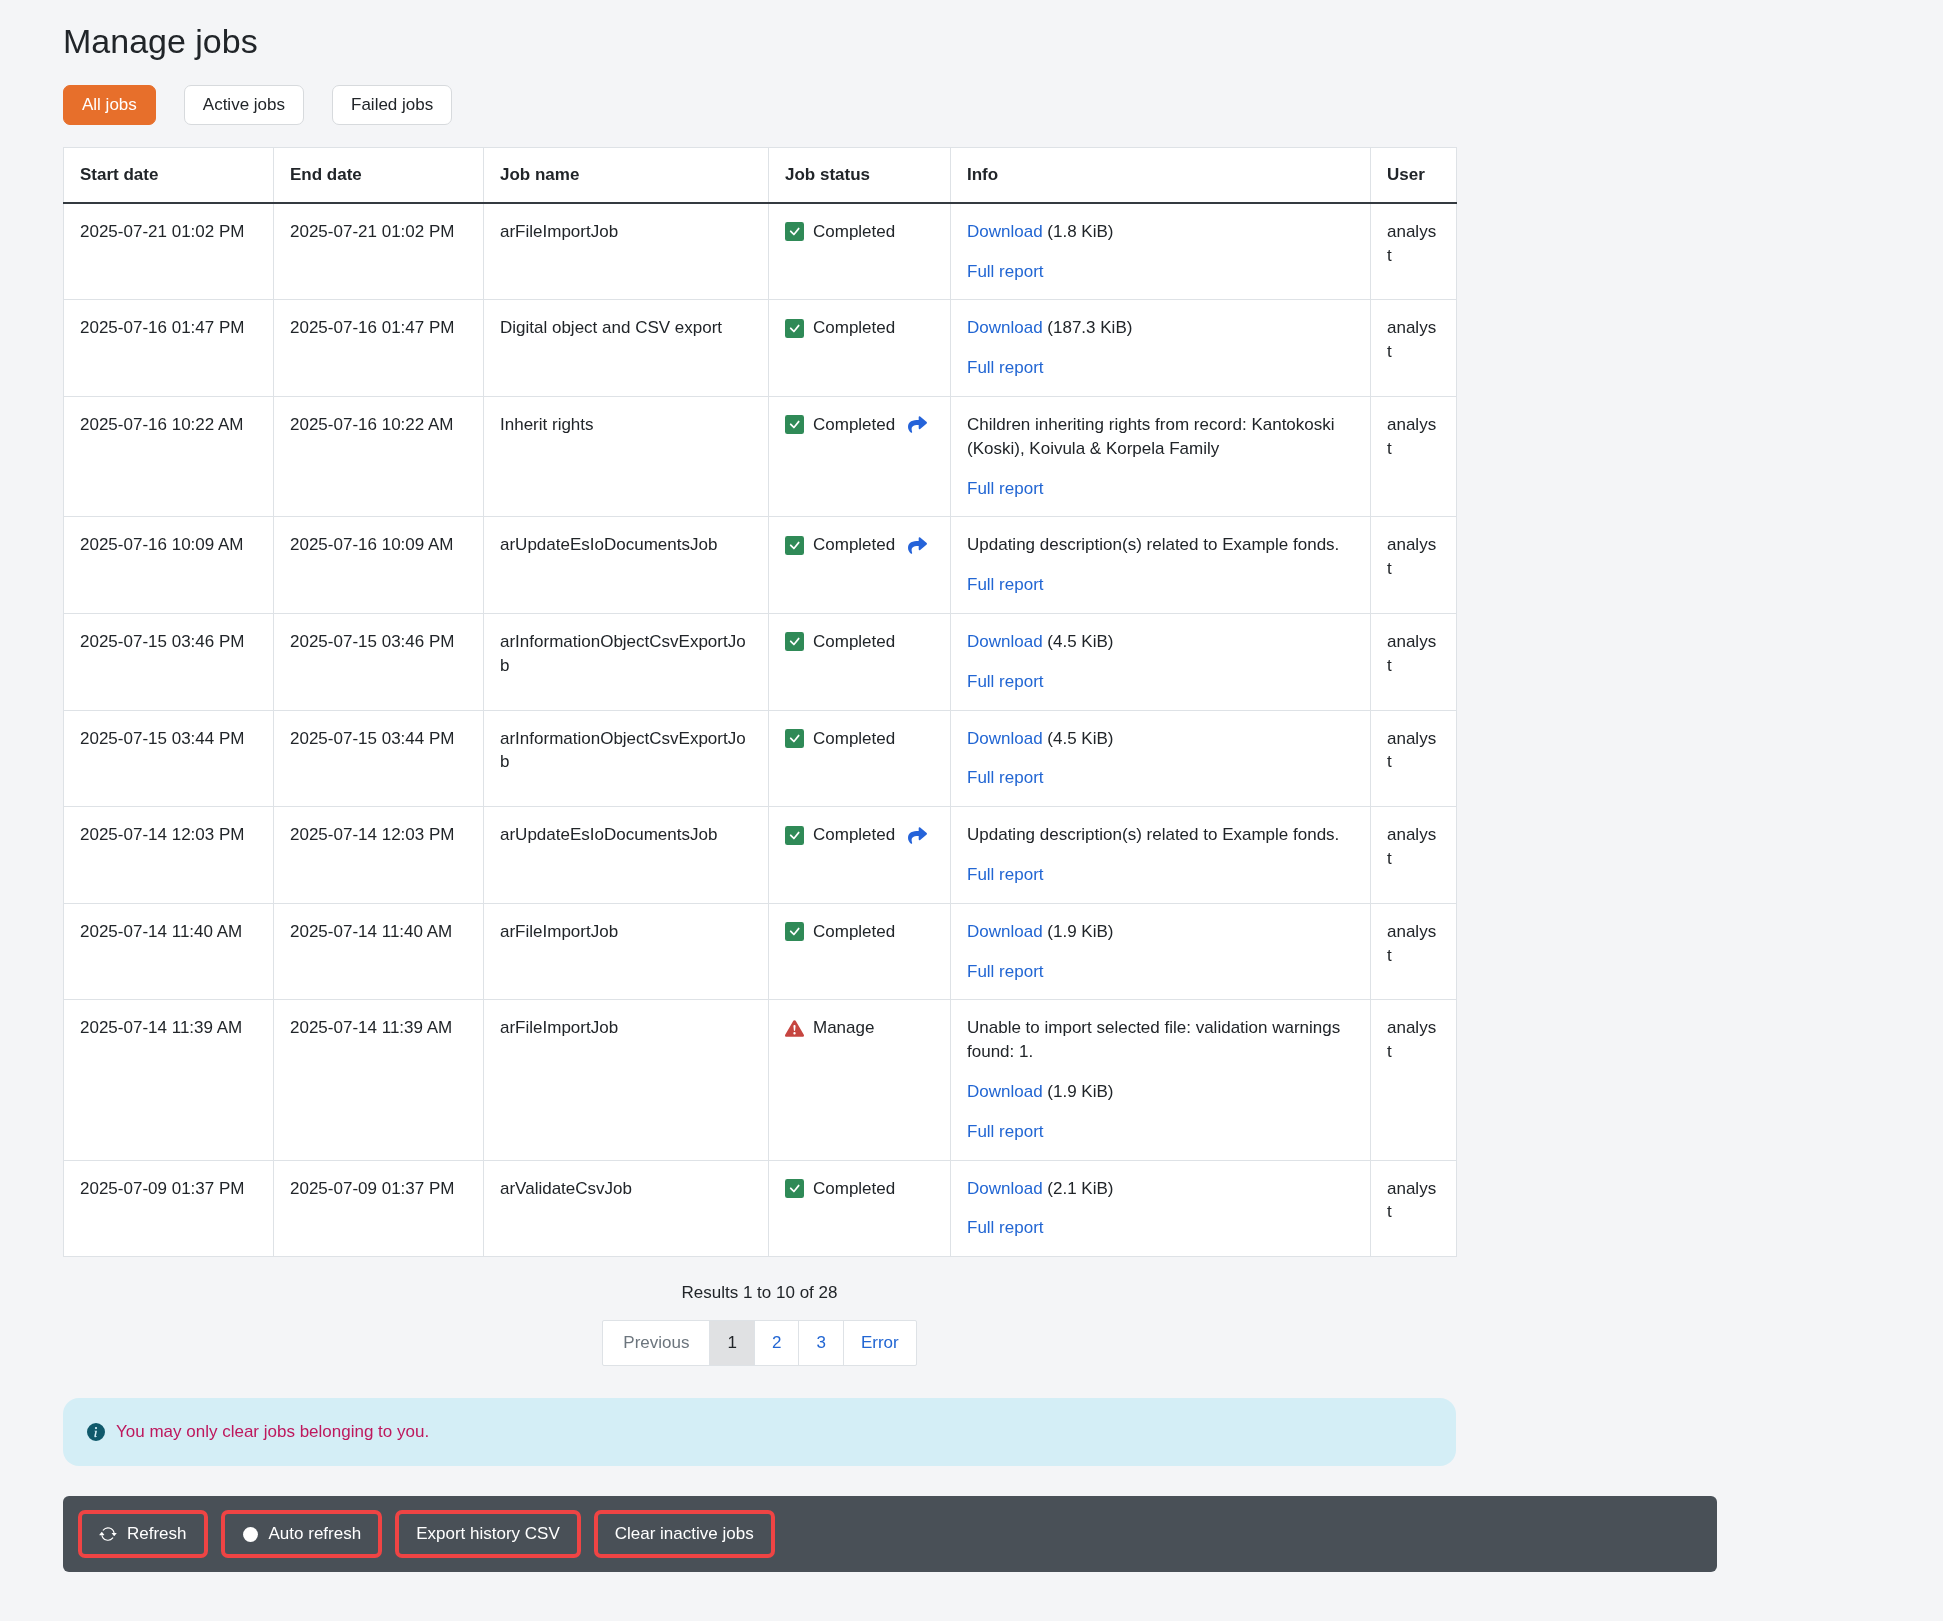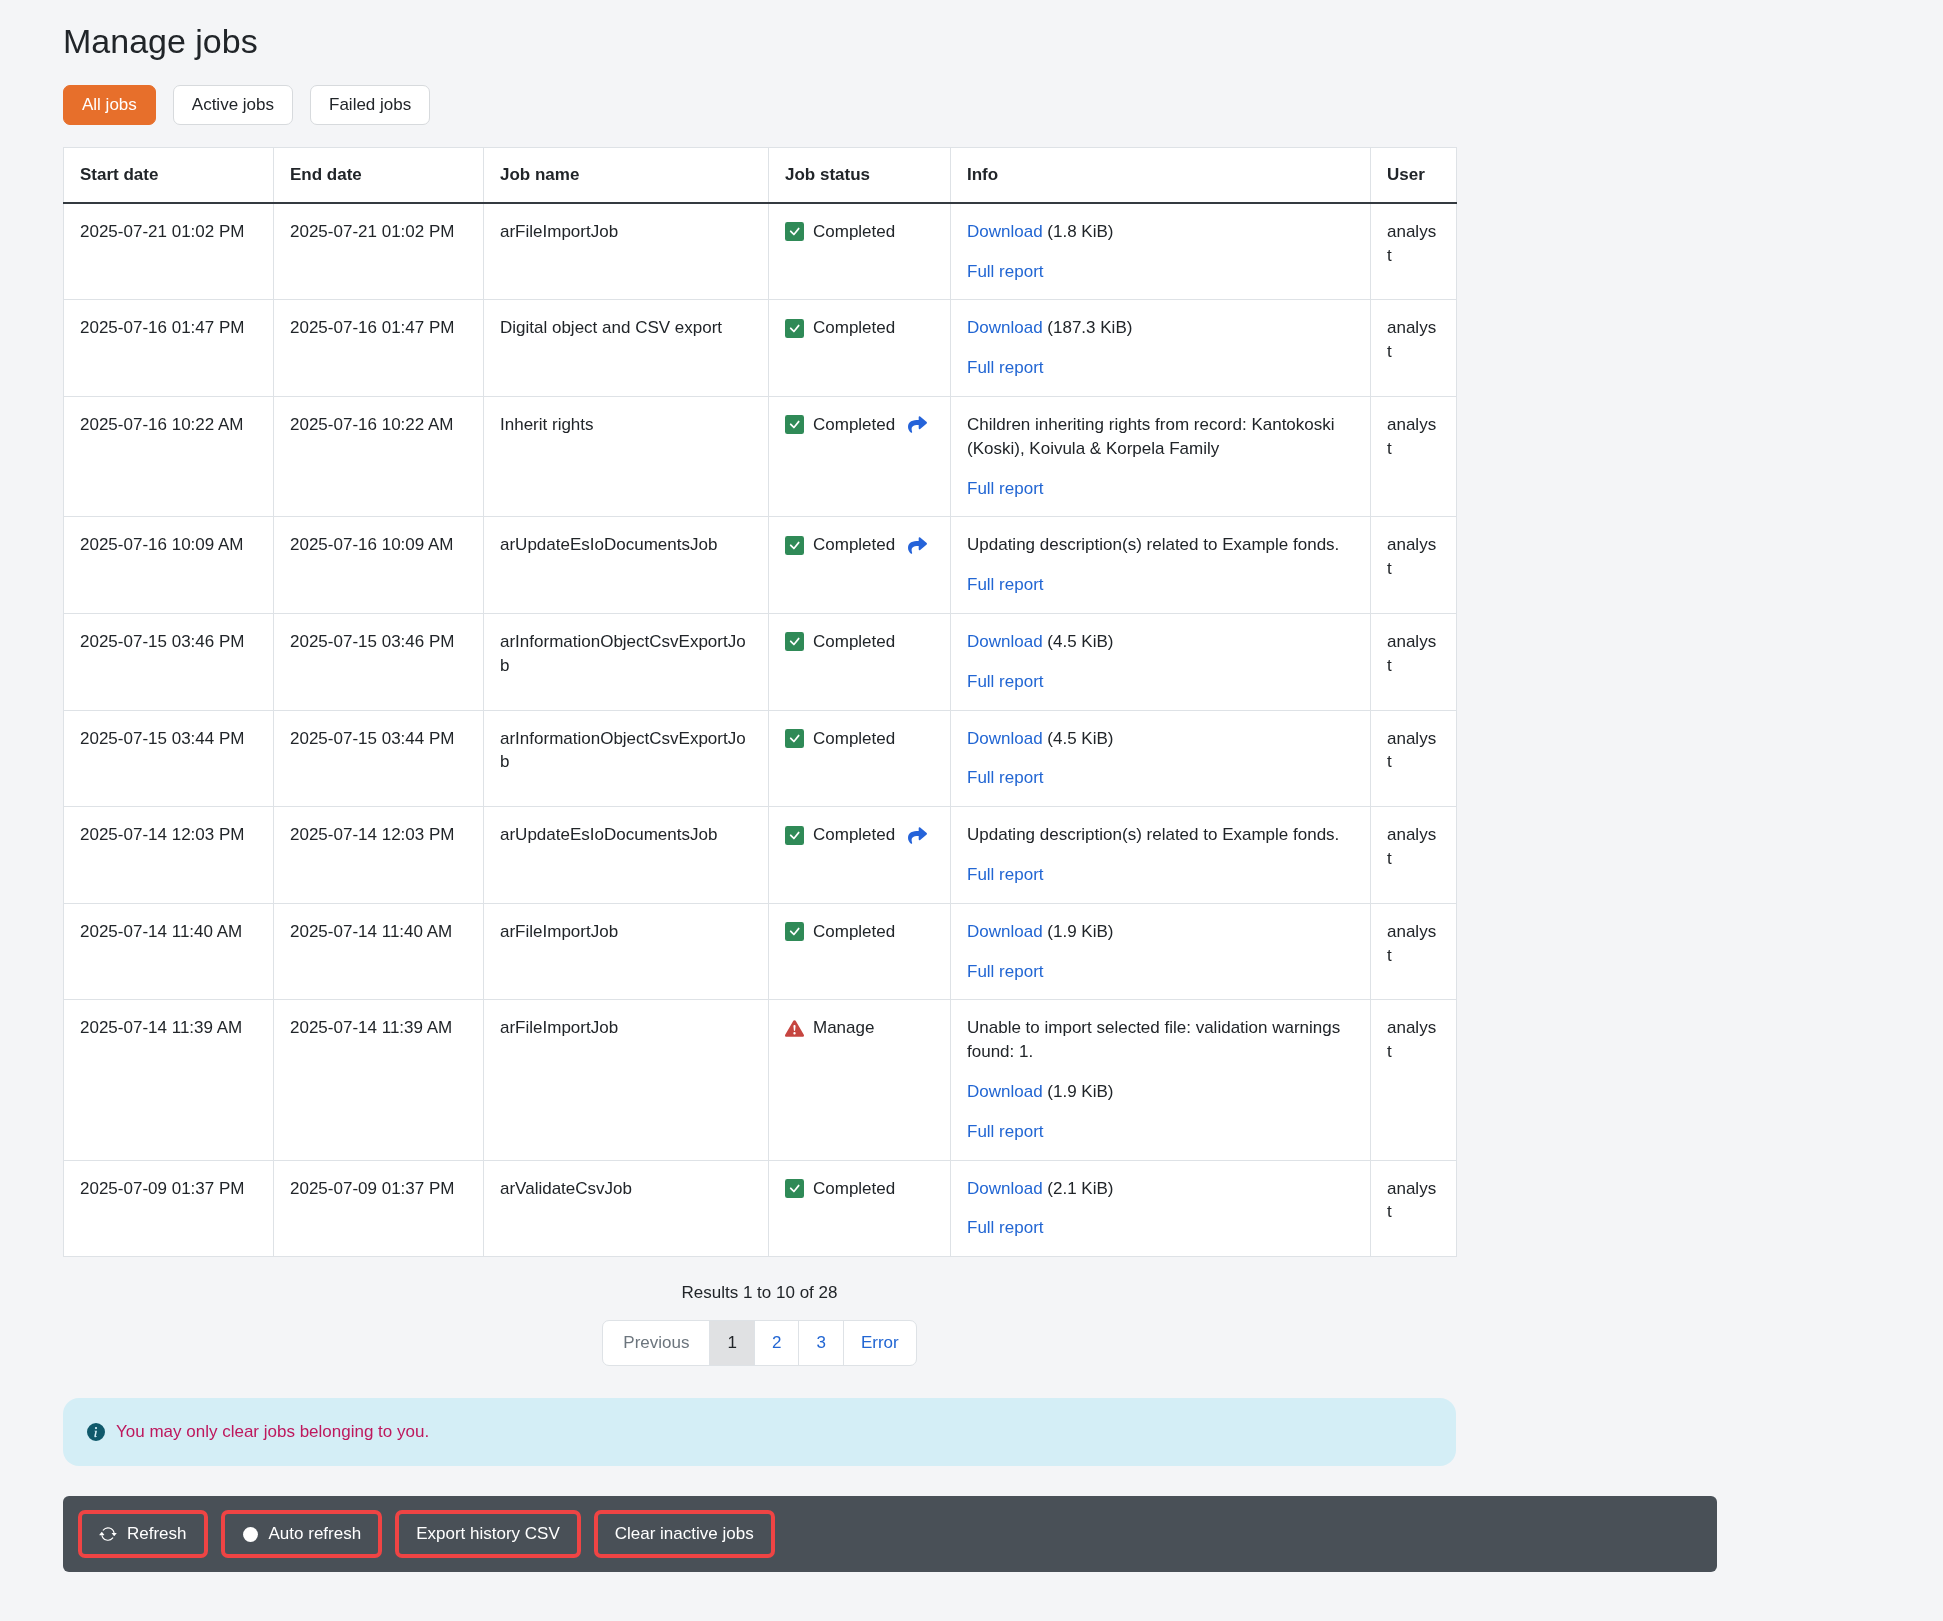--- a/index.html
+++ b/index.html
@@ -13,21 +13,21 @@
   .page { width: 1780px; min-height: 1621px; padding: 14px 63px 18px; }
 
   h1.page-title {
     font-size: 34px;
     font-weight: 500;
     margin: 8px 0 24px;
     color: #212529;
   }
 
   
-  .filters { display: flex; gap: 17px; margin-bottom: 22px; }
+  .filters { display: flex; gap: 28px; margin-bottom: 22px; }
   .btn-filter {
     font-family: inherit;
     font-size: 17px;
     padding: 9px 18px;
     border-radius: 7px;
     border: 1px solid #d7dadd;
     background: #ffffff;
     color: #212529;
     cursor: pointer;
   }
@@ -75,21 +75,21 @@
   .info-line:last-child { margin-bottom: 0; }
   a.link { color: #2266d3; text-decoration: none; cursor: pointer; }
 
   
   .results-wrap { width: 1393px; text-align: center; margin-top: 26px; }
   .results-summary { margin-bottom: 17px; color: #212529; }
   .pager {
     display: inline-flex;
     background: #ffffff;
     border: 1px solid #dee2e6;
-    border-radius: 7px;
+    border-radius: 2px;
     overflow: hidden;
   }
   .page-cell {
     padding: 12px 17px;
     border-left: 1px solid #dee2e6;
     color: #2266d3;
     cursor: pointer;
     user-select: none;
   }
   .page-cell:first-child { border-left: none; }

